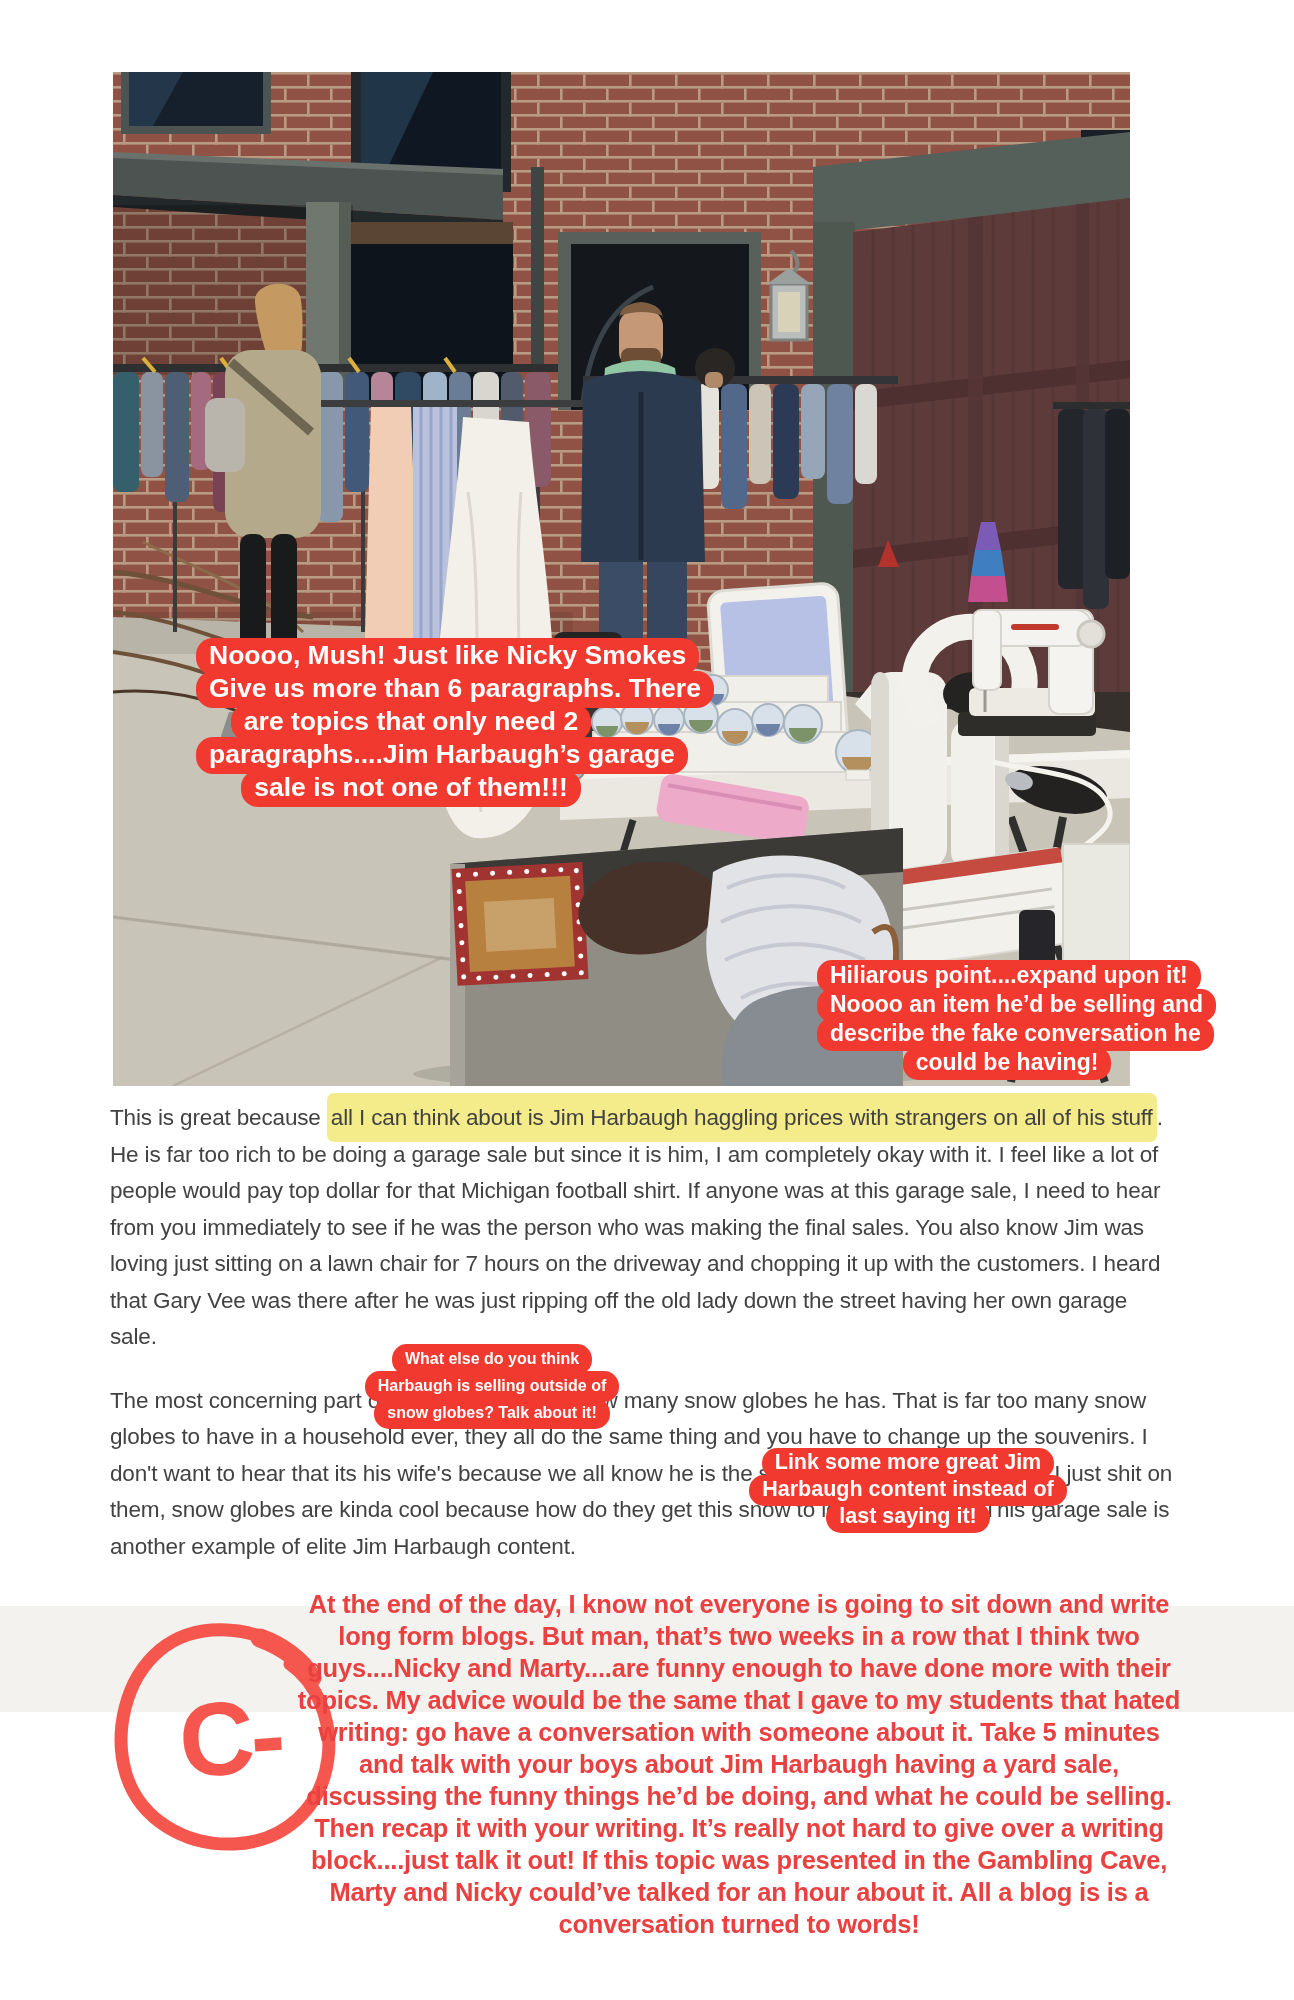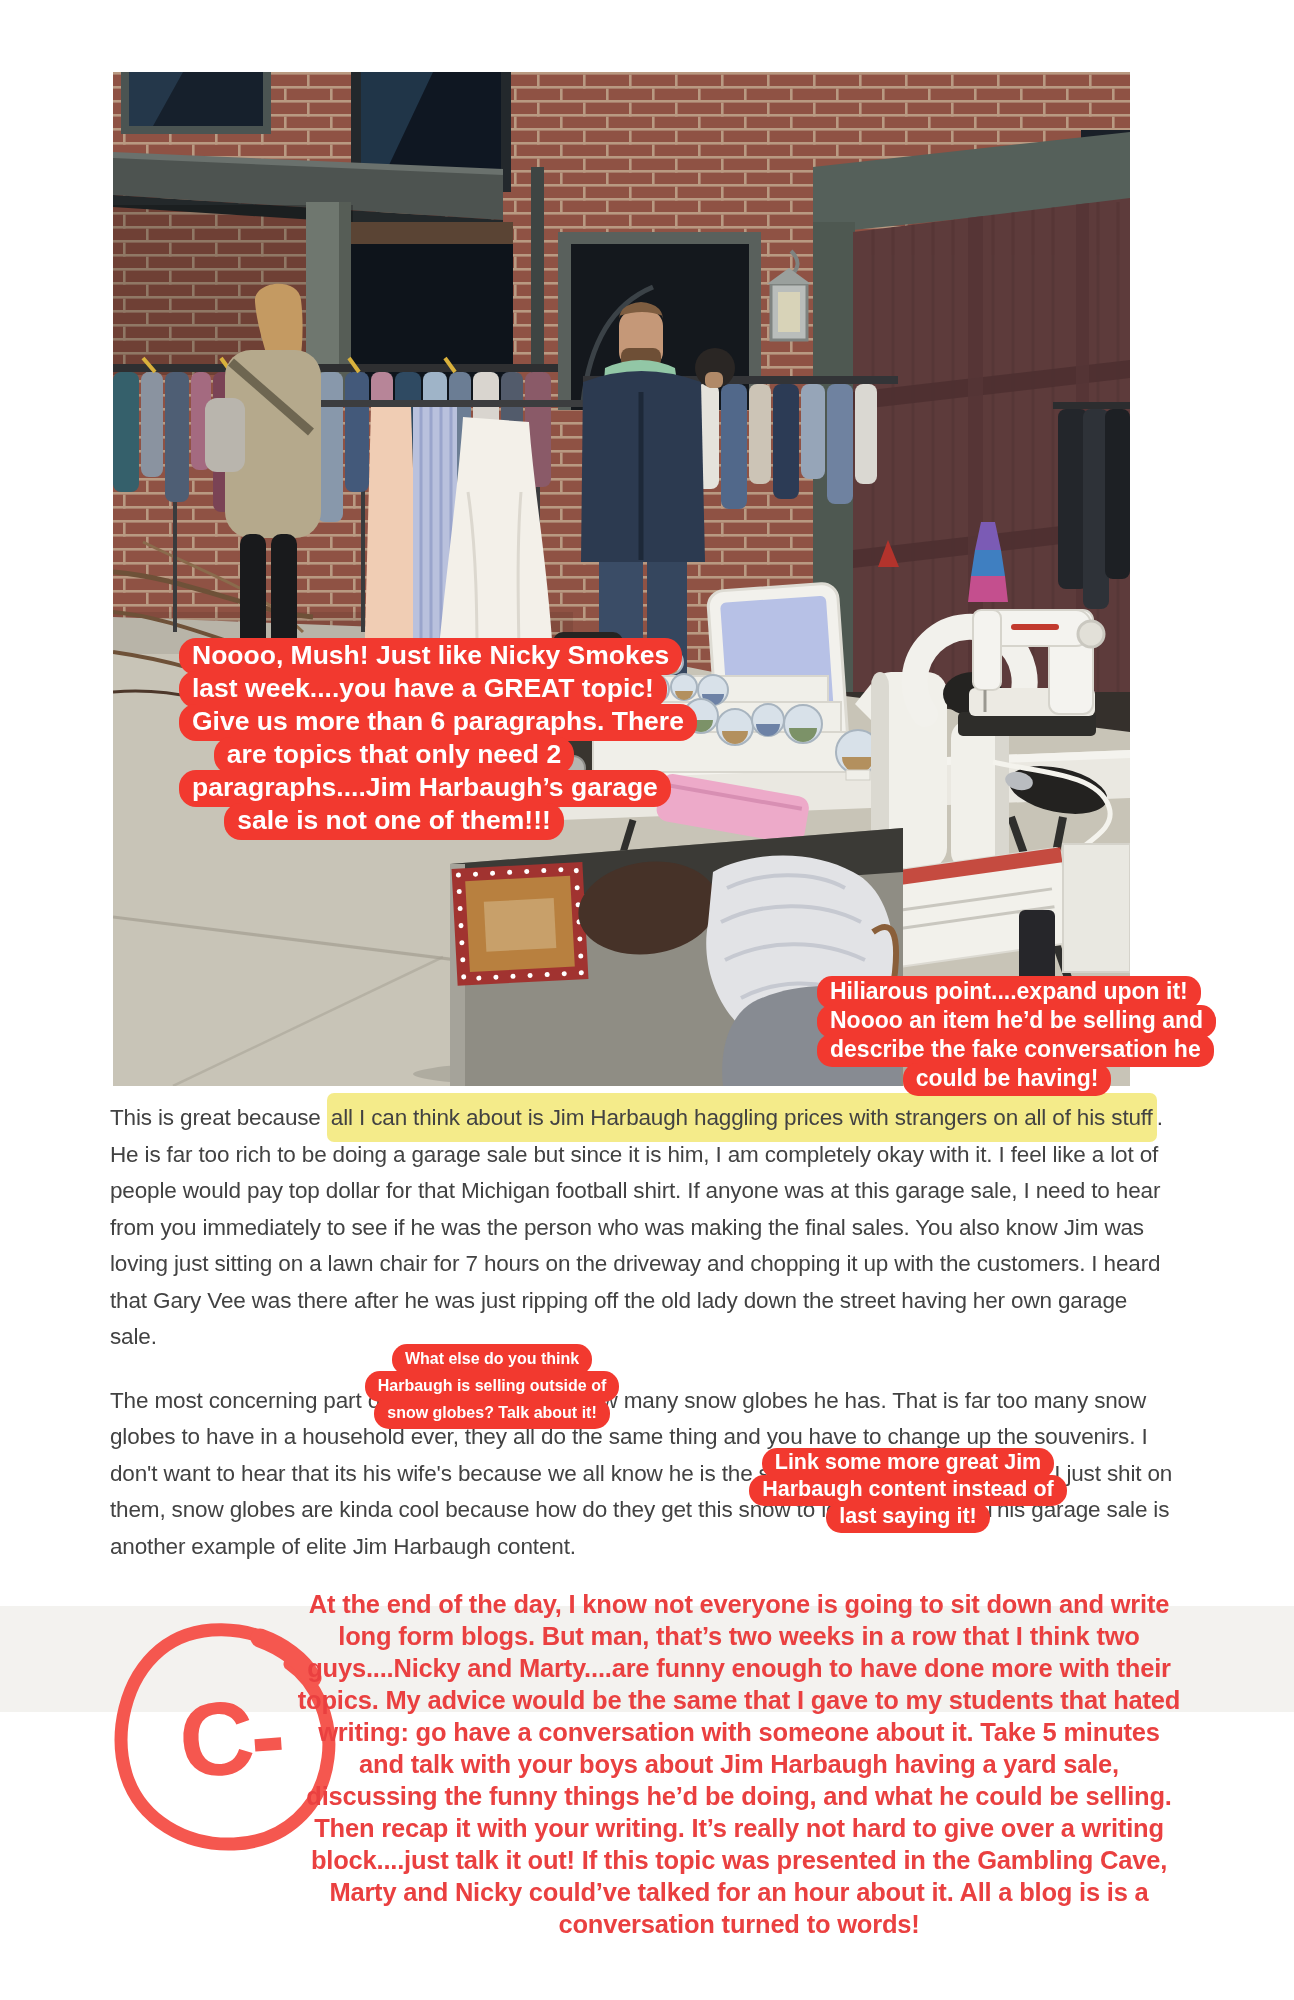--- a/index.html
+++ b/index.html
@@ -21,22 +21,22 @@
 
   
   .callout{position:absolute;text-align:center;z-index:6;}
   .callout .cl{display:block;width:max-content;margin:-4px auto 0;white-space:nowrap;
                background:var(--annotation-red,#f2392f);color:#fff;font-weight:700;
                padding:4px 13px 6px;border-radius:15px;}
   .box1 .cl{font-size:26.5px;line-height:27px;border-radius:17px;}
   .box2 .cl{font-size:23px;line-height:23px;}
   .box3 .cl{font-size:16px;line-height:21px;}
   .box4 .cl{font-size:21.5px;line-height:21px;}
-  .box1{left:179px;top:642px;width:430px;}
-  .box2{left:817px;top:964px;width:380px;margin-top:16px;}
+  .box1{left:196px;top:642px;width:430px;}
+  .box2{left:817px;top:964px;width:380px;}
   .box3{left:327px;top:1348px;width:330px;}
   .box4{left:748px;top:1452px;width:320px;}
 
   
   .grade{position:absolute;left:110px;top:1616px;width:240px;height:244px;z-index:3;}
   .grade svg{position:absolute;left:0;top:0;}
   .grade .mark{position:absolute;left:0;top:0;width:100%;height:100%;display:flex;
                align-items:center;justify-content:center;transform:rotate(-4deg);
                color:var(--grade-red,#f5574f);font-size:104px;font-weight:700;letter-spacing:-4px;}
 
@@ -402,21 +402,20 @@
         <path d="M600 800 C640 778 700 778 740 800 C780 820 788 880 776 930 C764 975 700 990 655 972 C612 956 586 900 595 852 Z" fill="#e2e3e6"></path>
         <path d="M614 816 C648 800 700 798 732 816 M608 850 C648 830 706 828 748 850 M612 888 C652 868 706 866 752 888 M628 926 C662 908 706 906 744 924" stroke="#c6c9d1" stroke-width="4" fill="none"></path>
         <path d="M640 930 C690 905 760 910 788 940 L788 1014 L610 1014 C606 978 616 944 640 930 Z" fill="#878b92"></path>
         <path d="M760 860 q28 -20 22 40 q-6 50 -26 58" stroke="#8a5f3a" stroke-width="6" fill="none"></path>
       </g>
     </svg>
   </div>
 
   <div class="callout box1">
     <span class="cl">Noooo, Mush! Just like Nicky Smokes</span>
-    <span class="cl">last week....you have a GREAT topic!</span>
     <span class="cl">Give us more than 6 paragraphs. There</span>
     <span class="cl">are topics that only need 2</span>
     <span class="cl">paragraphs....Jim Harbaugh’s garage</span>
     <span class="cl">sale is not one of them!!!</span>
   </div>
 
   <div class="callout box2">
     <span class="cl">Hiliarous point....expand upon it!</span>
     <span class="cl">Noooo an item he’d be selling and</span>
     <span class="cl">describe the fake conversation he</span>

